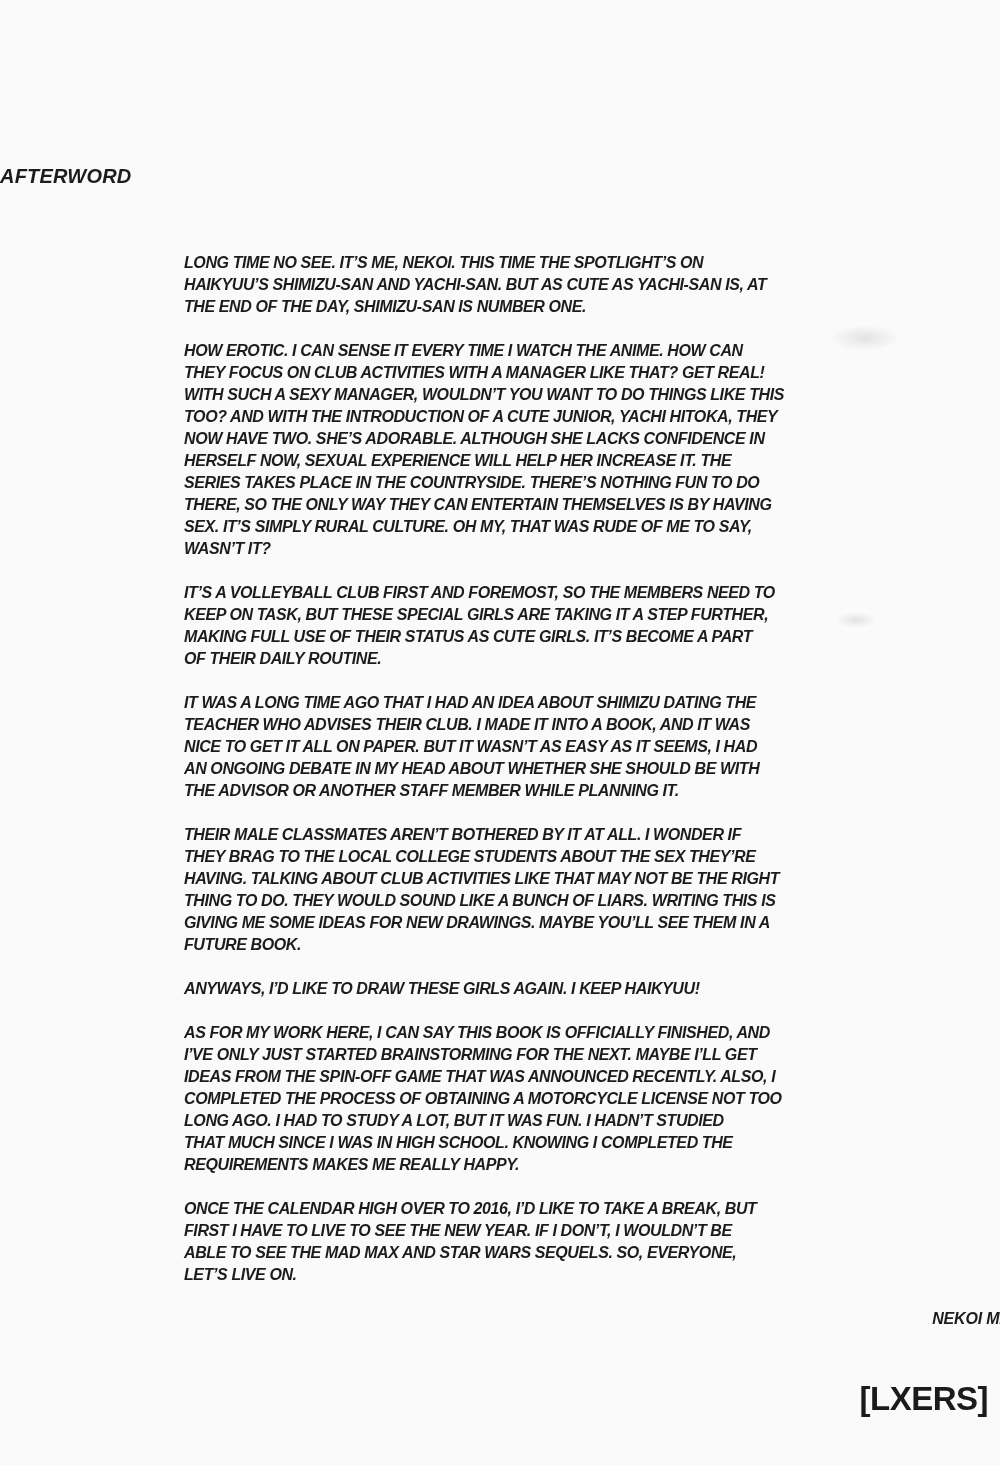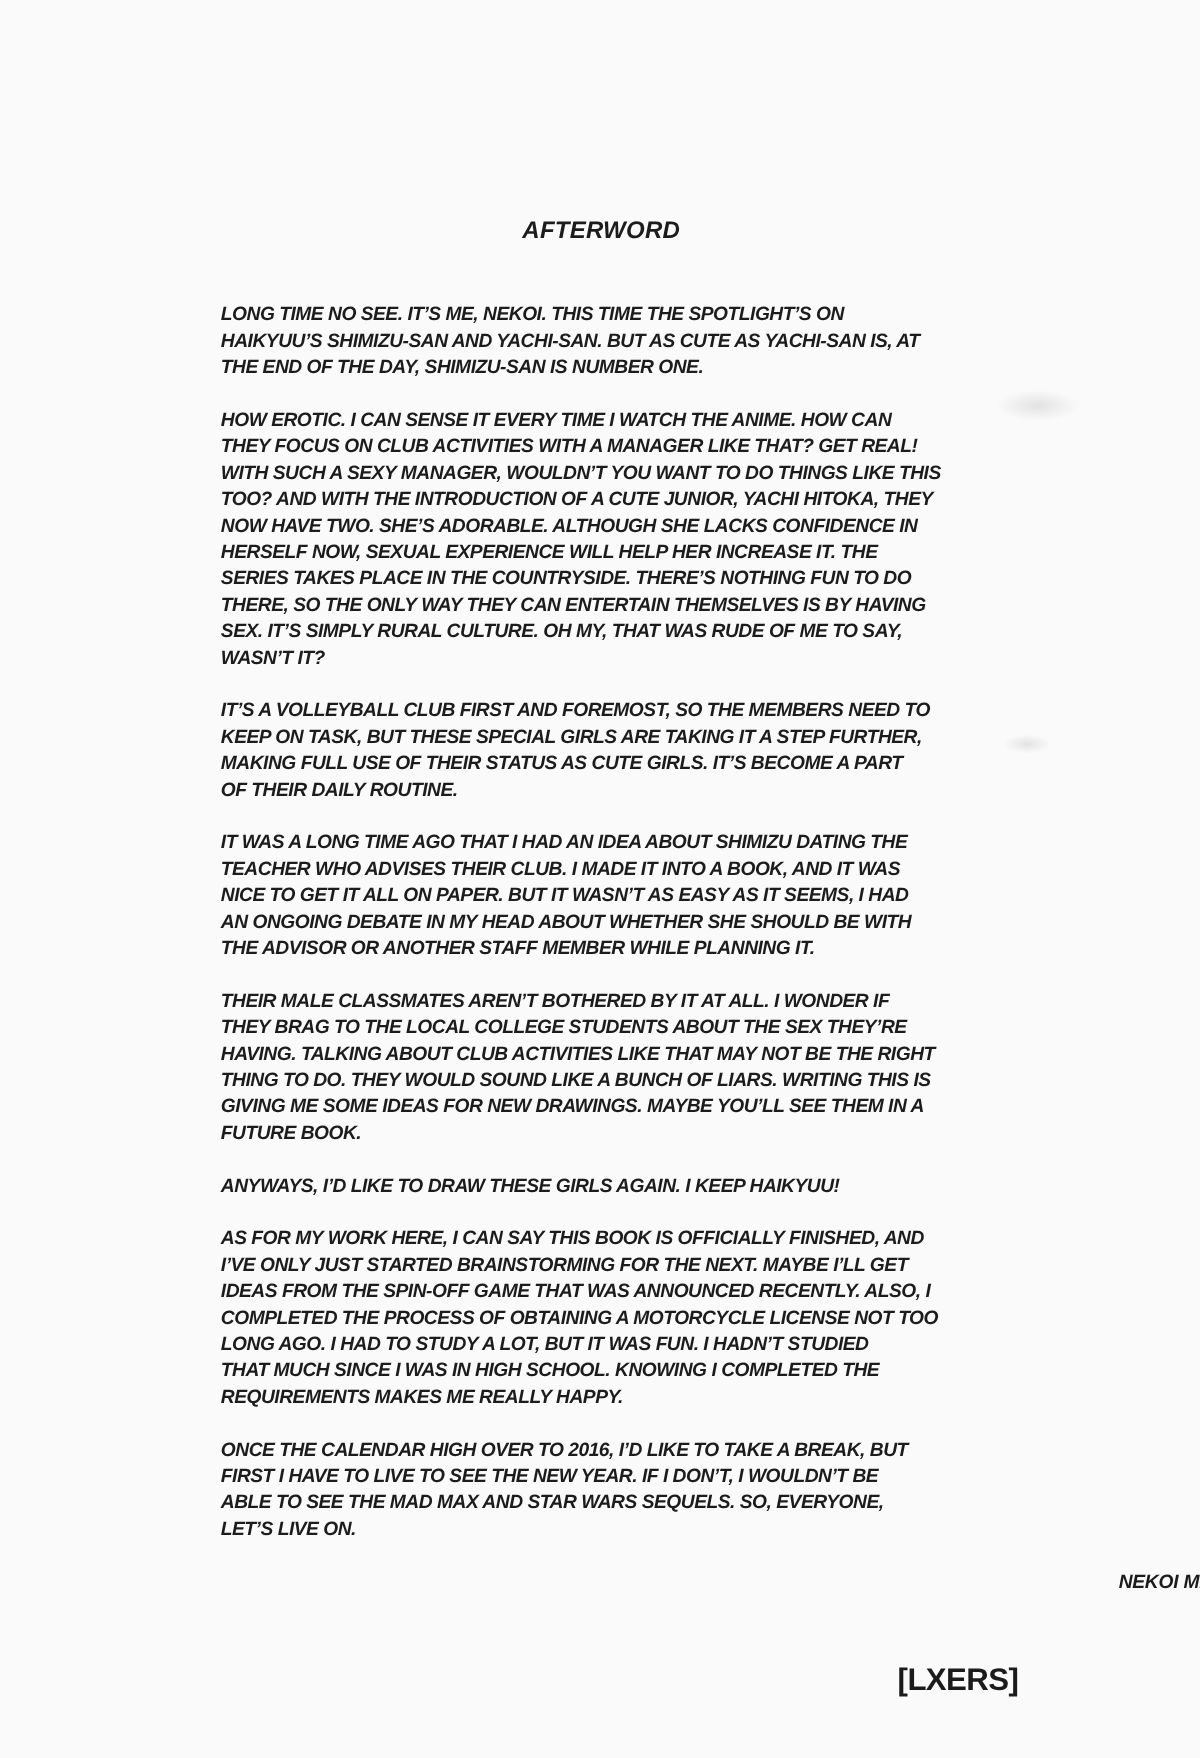--- a/index.html
+++ b/index.html
@@ -24,27 +24,26 @@
     pointer-events: none;
   }
   .smudge-1 { left: 830px; top: 325px; width: 70px; height: 26px; }
   .smudge-2 { left: 836px; top: 612px; width: 40px; height: 16px; }
 
   .page-title {
     position: absolute;
     top: 165px;
     left: 0;
     width: 970px;
-    text-align: center;
     font-size: 20px;
     font-weight: 700;
     font-style: italic;
     letter-spacing: 0.2px;
     color: #1c1c1c;
-    margin: 16px;
+    margin: 0;
   }
   .body-text {
     position: absolute;
     top: 252px;
     left: 152px;
     width: 830px;
     margin-left: 32px;
   }
   .para {
     margin: 0 0 22px 0;
@@ -63,25 +62,25 @@
     line-height: 22px;
     letter-spacing: -0.2px;
     color: #1c1c1c;
     text-align: right;
   }
   .watermark {
     position: absolute;
     right: 12px;
     top: 1385px;
     width: 240px;
-    text-align: left;
+    text-align: right;
     font-weight: 800;
     color: #1b1b1b;
     line-height: 28px;
-    font-size: 26px;
+    font-size: 33px;
     letter-spacing: -0.5px;
     font-family: "Liberation Sans", sans-serif;
   }
   .watermark .wm-line { display: block; }
 </style>
 </head>
 <body>
 
 <div class="page">
 

